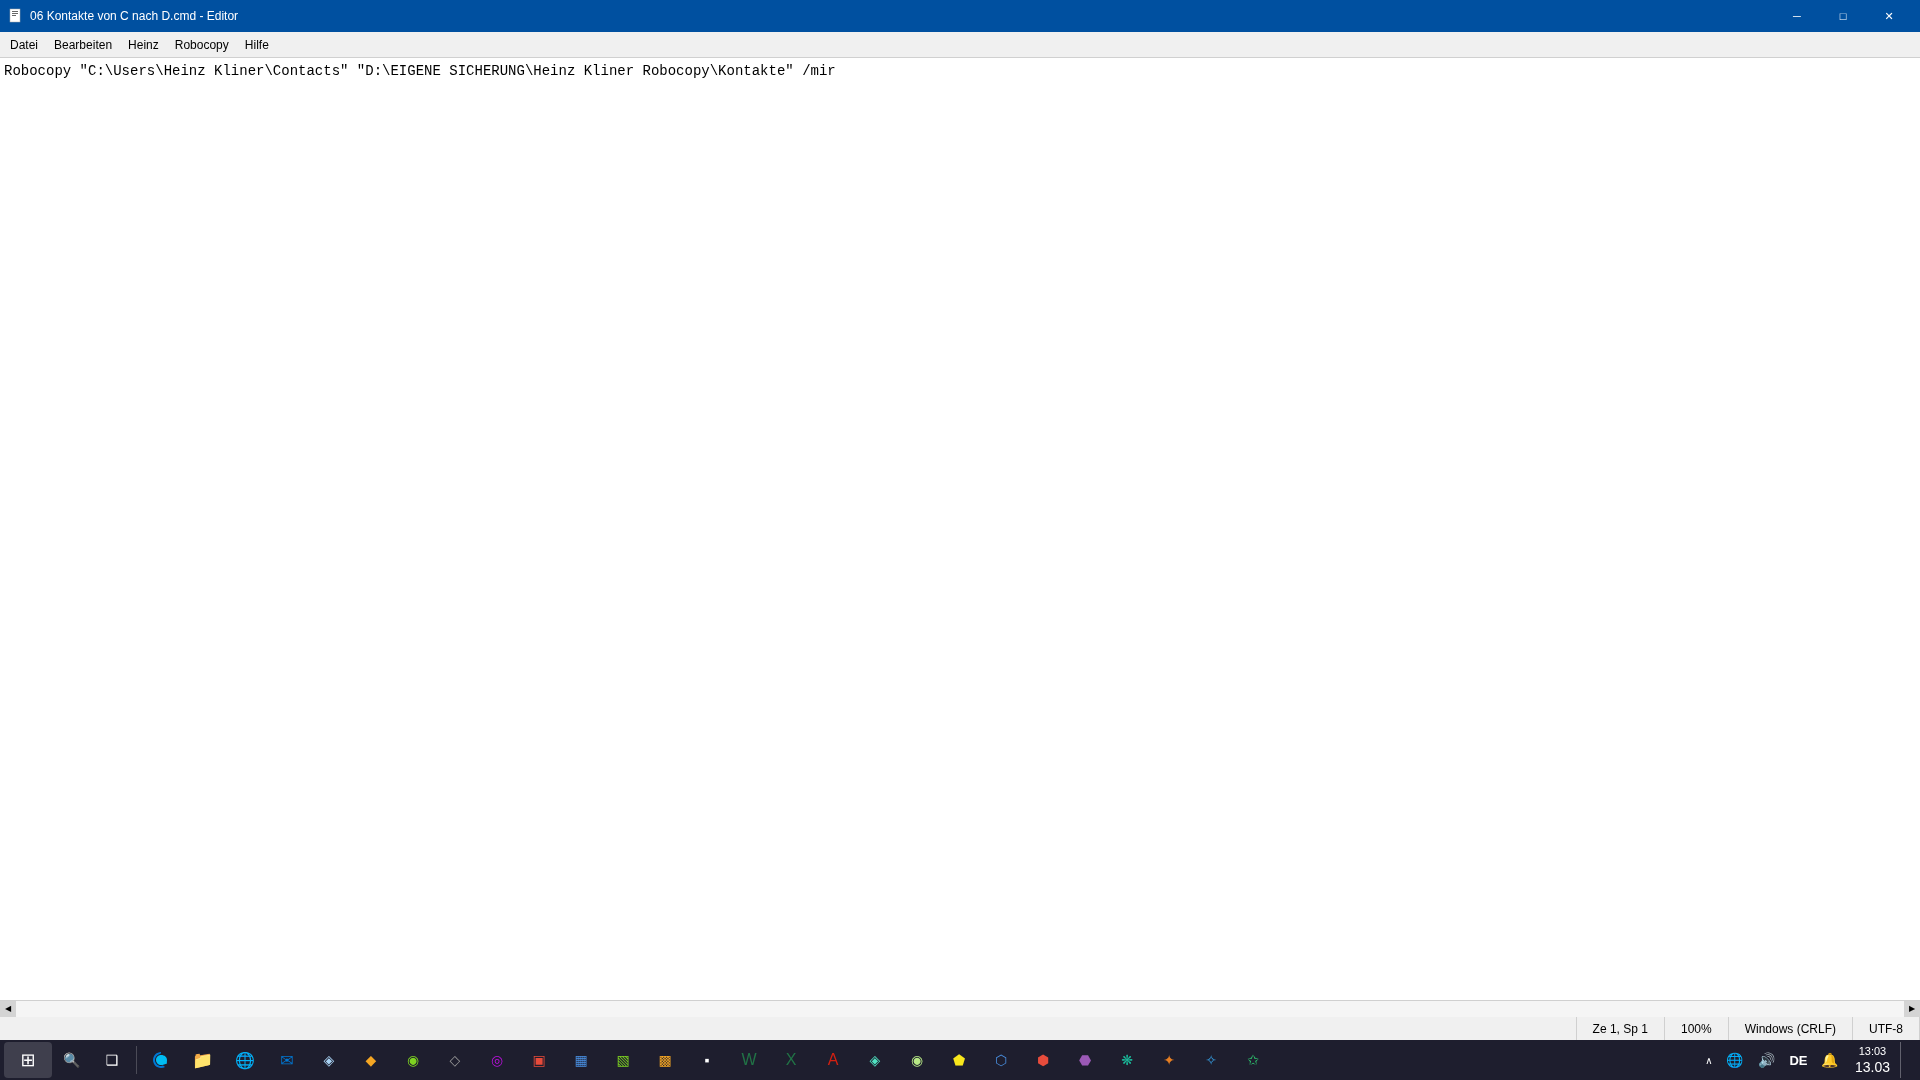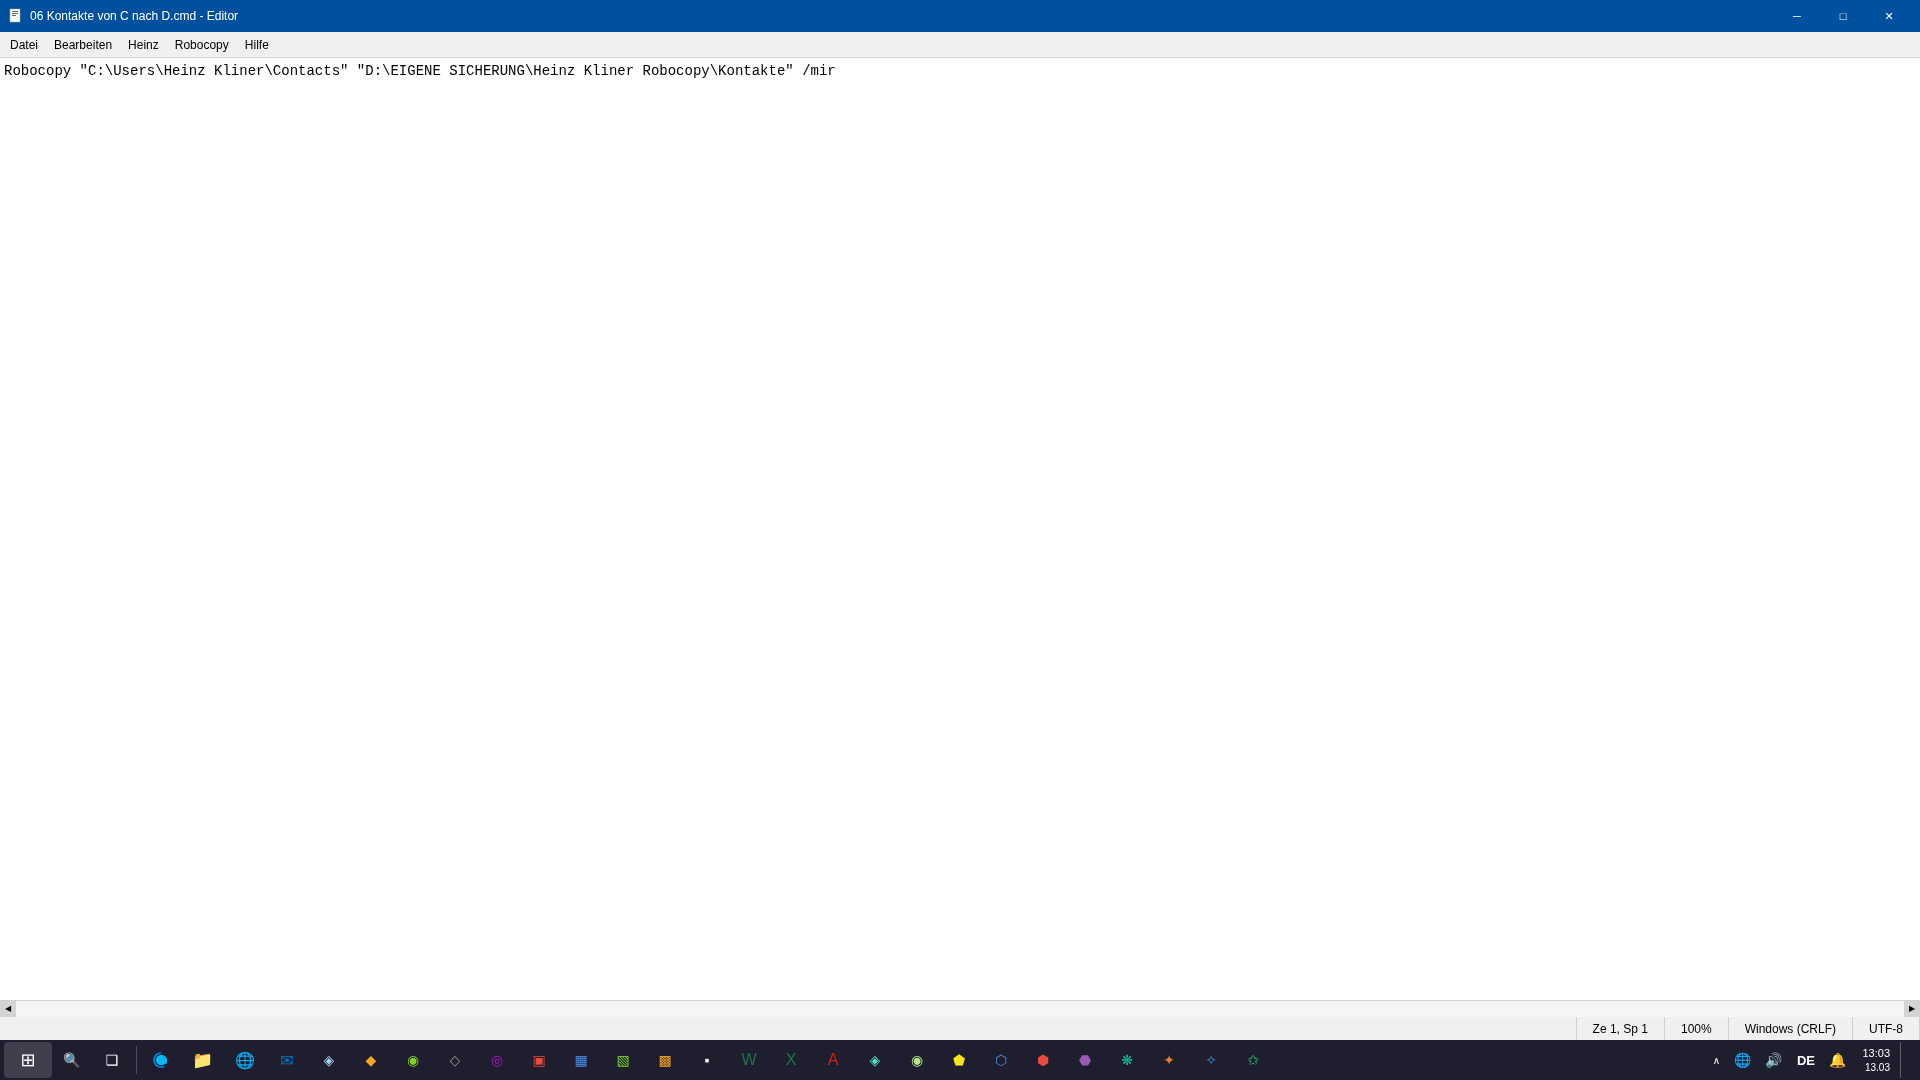--- a/index.html
+++ b/index.html
@@ -339,17 +339,17 @@
       <span style="font-size:14px;">🔊</span>
     </div>
     <div class="tray-item">
       <span style="font-size:13px; color:white; font-weight:bold;">DE</span>
     </div>
     <div class="tray-item">
       <span style="font-size:14px;">🔔</span>
     </div>
     <div id="clock">
       <div>13:03</div>
-      <div style="font-size:10px;text-align:right;">13.03</div>
+      <div style="font-size:14px;">13.03</div>
     </div>
     <div class="tray-item" style="width:8px; padding:0; border-left:1px solid rgba(255,255,255,0.3);"></div>
   </div>
 </div>
 
 </body></html>

